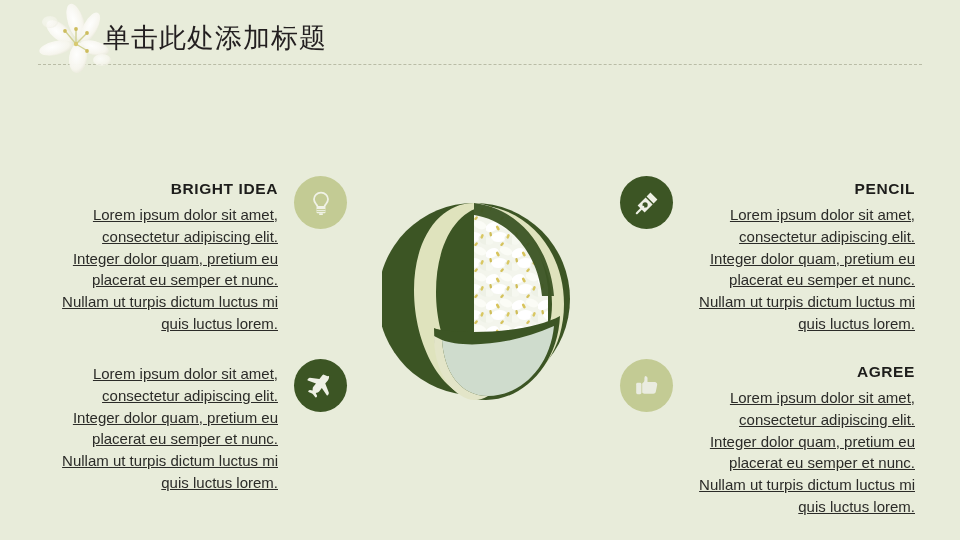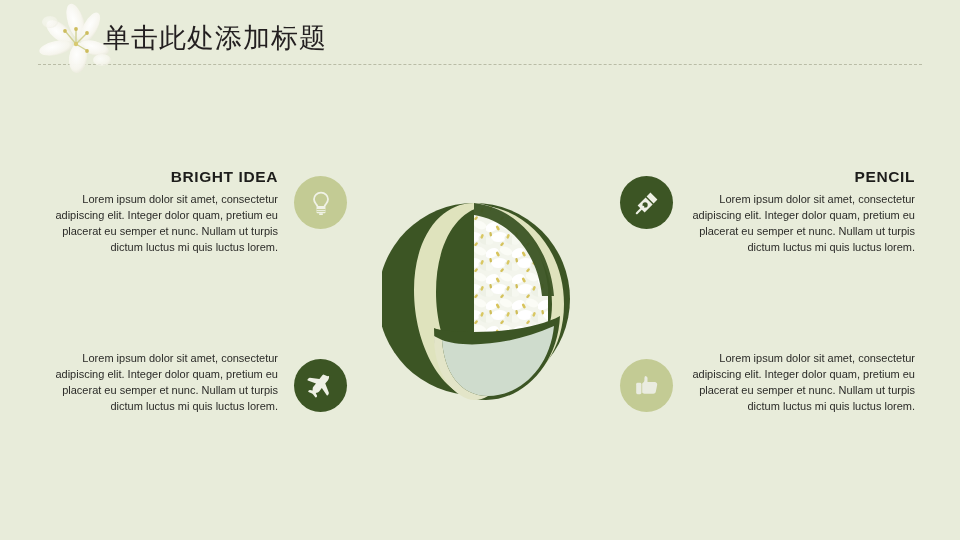--- a/index.html
+++ b/index.html
@@ -54,34 +54,35 @@
     height: 74px;
     pointer-events: none;
   }
 
   
   .feature {
     position: absolute;
     display: flex;
     align-items: flex-start;
   }
-  .feature .texts { width: 226px; }
+  .feature .texts { width: 226px; margin-top: 12px; }
   .feature .ftitle {
     font-size: 15.5px;
     font-weight: bold;
     color: #1d1d1b;
     letter-spacing: 0.6px;
     margin: 0 0 7px 0;
     line-height: 1.1;
   }
   .feature .fbody {
-    font-size: 11px;
+    font-size: 15px;
     line-height: 1.45;
     color: #2b2b28;
     margin: 0;
+    text-decoration: underline;
   }
   .feature-left { flex-direction: row; }
   .feature-left .texts { text-align: right; margin-right: 16px; }
   .feature-right .texts { text-align: right; margin-left: 16px; }
 
   .icon-badge {
     width: 53px; height: 53px;
     border-radius: 50%;
     flex: 0 0 53px;
     display: flex;
@@ -265,17 +266,18 @@
       <span>
         <svg width="28" height="28" viewBox="0 0 28 28">
           <g fill="#eaece0">
             <path d="M11.4 4.2c1.5-.6 3.1.5 3.1 2.1v3.6h7.2c1.6 0 2.8 1.4 2.5 2.9l-1.4 7c-.2 1.2-1.3 2-2.5 2H11.6c-.8 0-1.5-.3-2-.8l-.4-.4V11.4l1.1-.9c.7-.6 1.1-1.4 1.1-2.3V5.9c0-.7.4-1.4 1-1.7z"></path>
             <rect x="3.2" y="10.8" width="5.2" height="11.4" rx="1.4"></rect>
           </g>
         </svg>
       </span>
     </div>
     <div class="texts">
+      <p class="ftitle">AGREE</p>
       <p class="fbody">Lorem ipsum dolor sit amet, consectetur adipiscing elit. Integer dolor quam, pretium eu placerat eu semper et nunc. Nullam ut turpis dictum luctus mi quis luctus lorem.</p>
     </div>
   </div>
 
 </div>
 
 </body></html>

